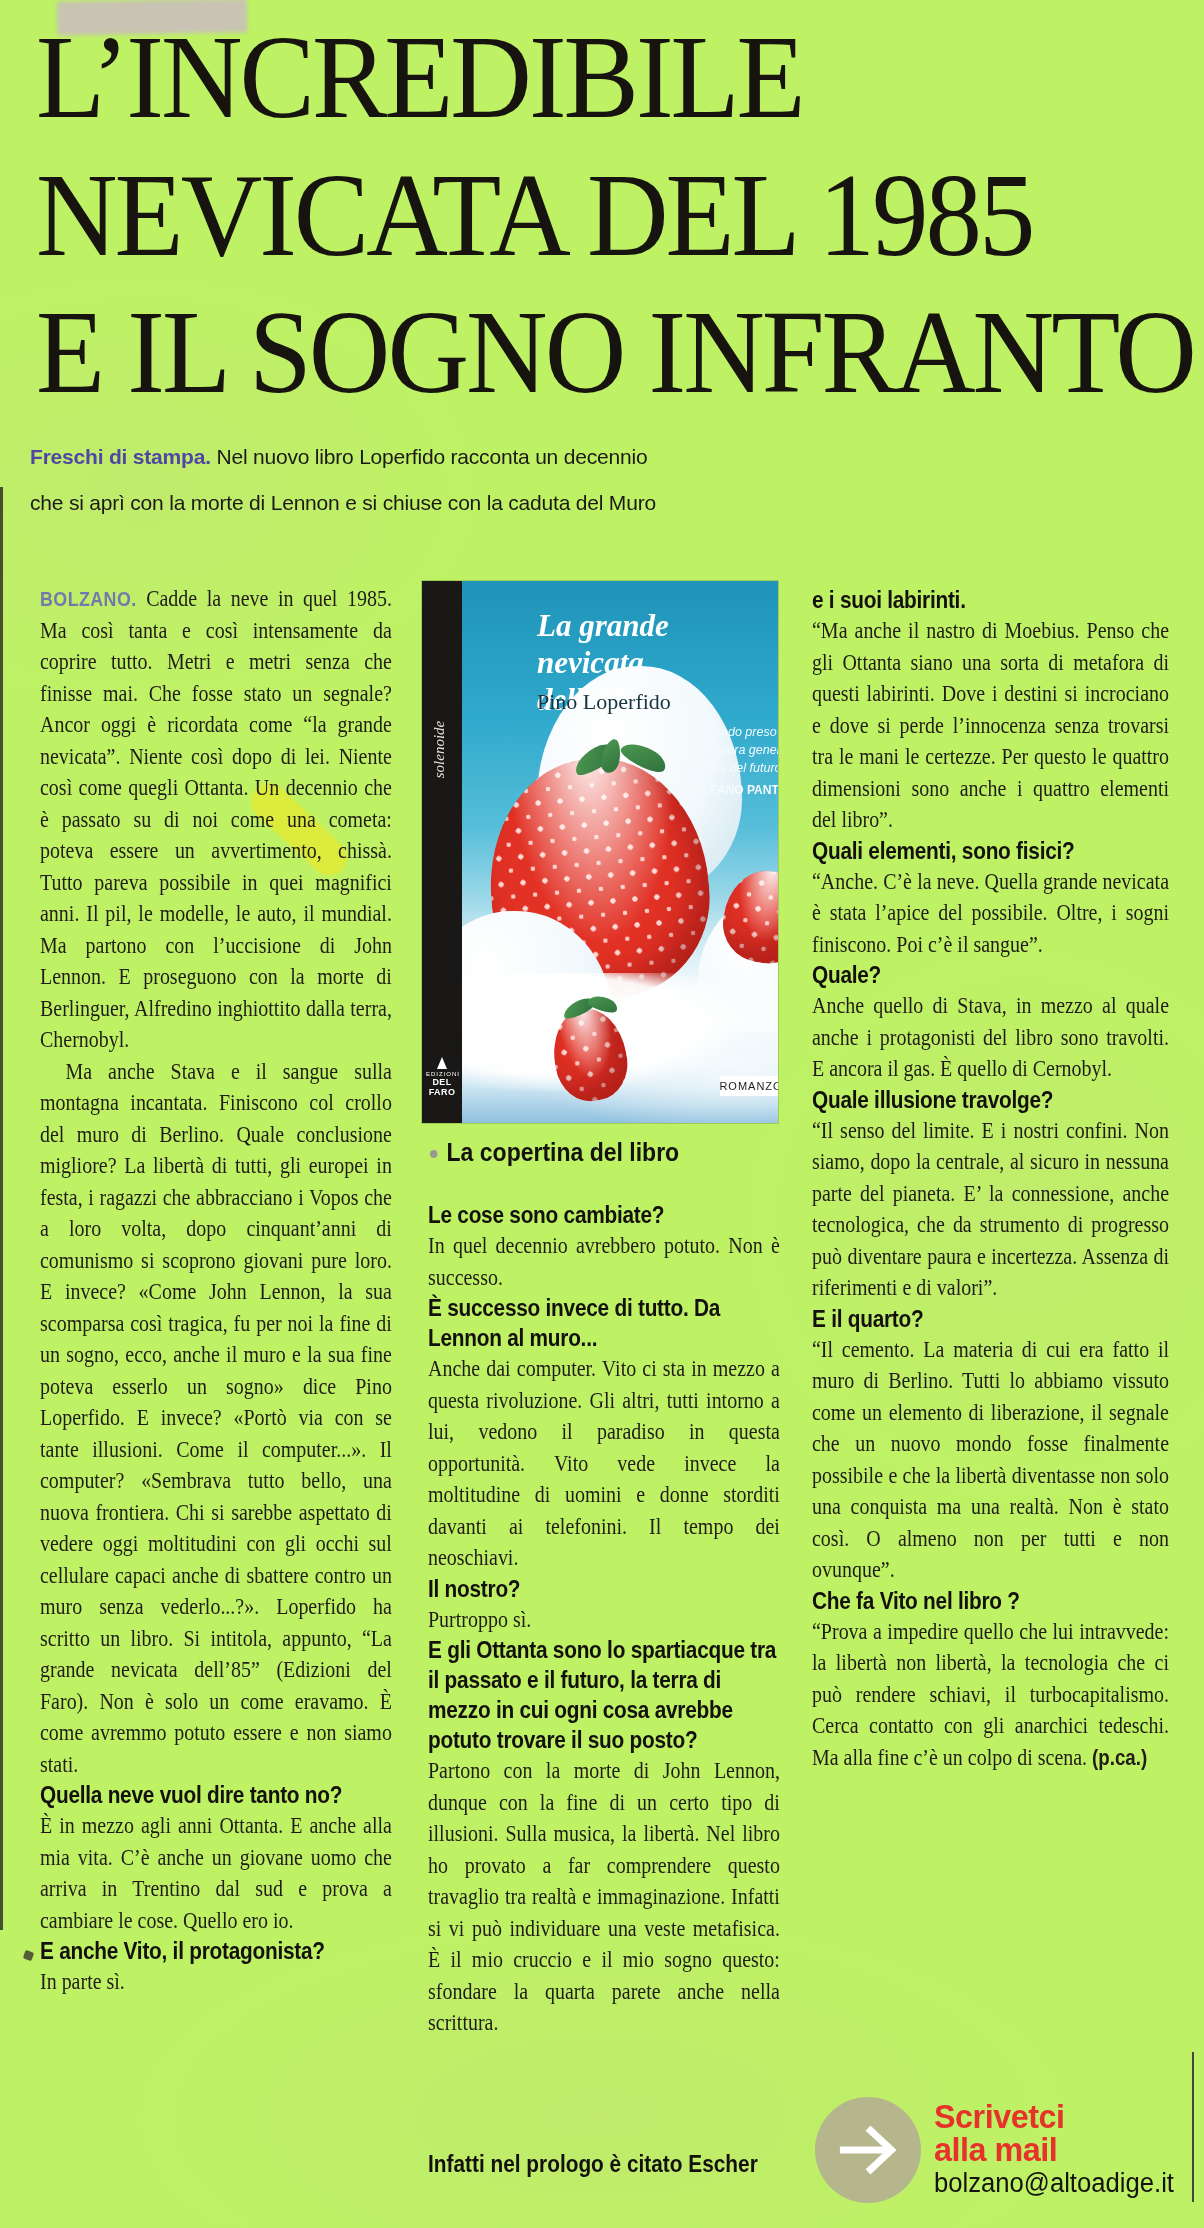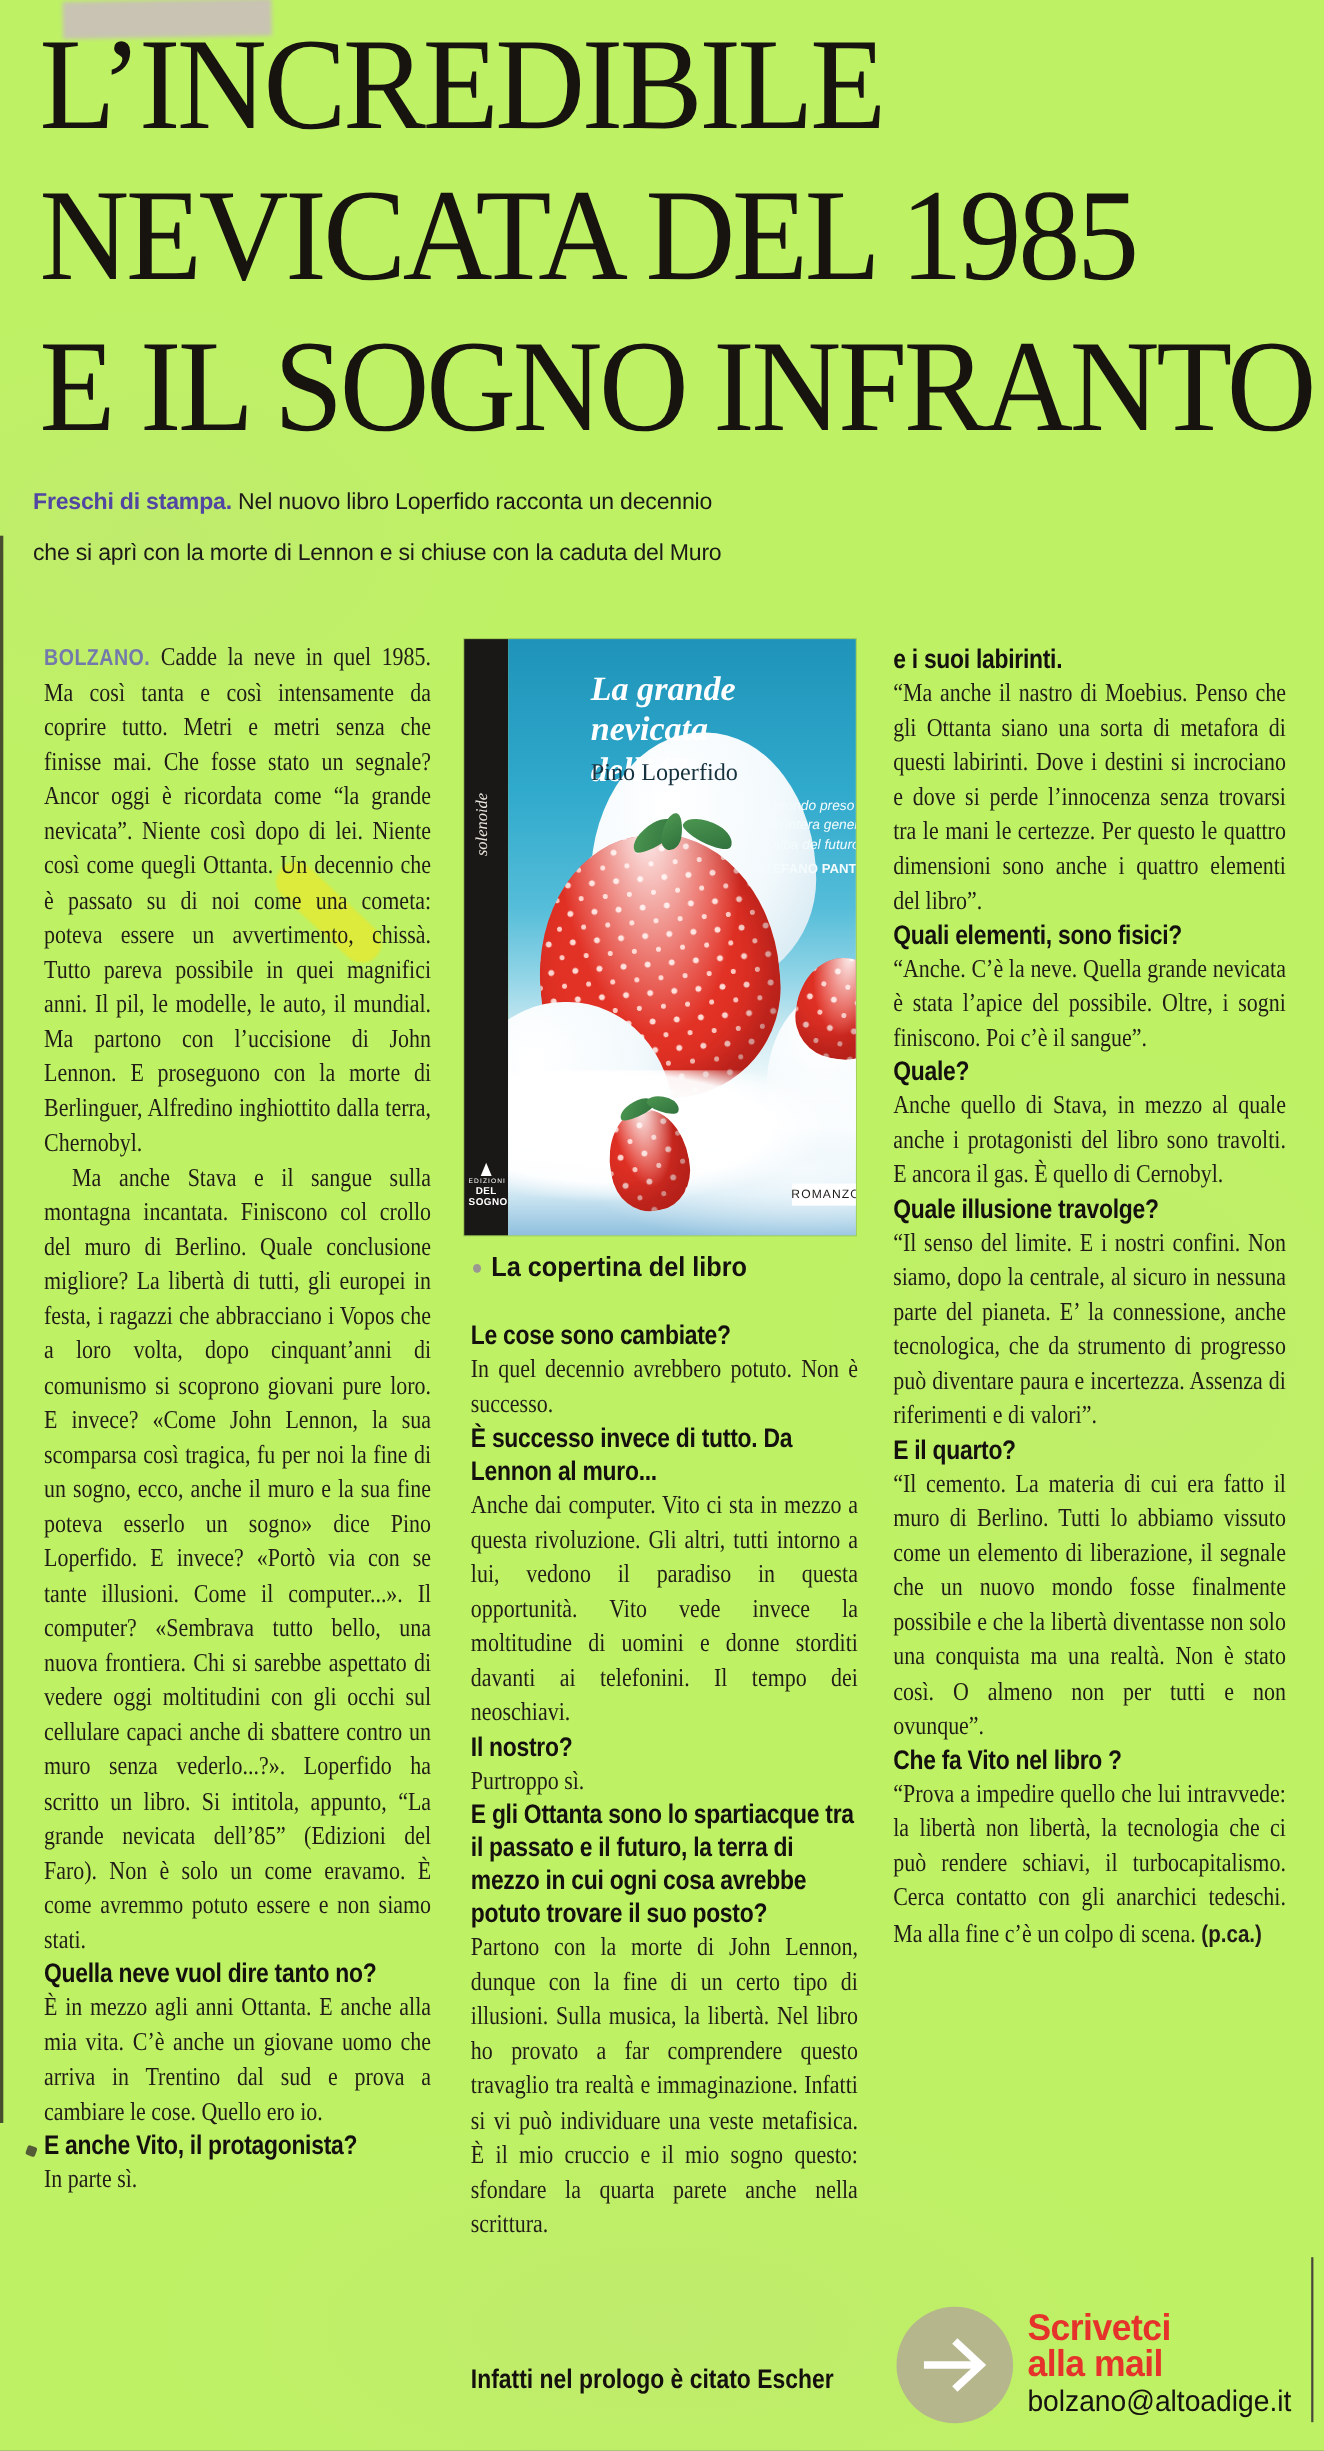--- a/index.html
+++ b/index.html
@@ -142,21 +142,21 @@
     <p class="q">E anche Vito, il protagonista?</p>
     <p class="a">In parte sì.</p>
   </div>
 
   <div class="cover">
     <div class="spine">
       <div class="spine-title">solenoide</div>
       <div class="spine-logo">
         <div class="lh-icon"></div>
         <div class="spine-pub1">EDIZIONI</div>
-        <div class="spine-pub2">DEL SOGNO</div>
+        <div class="spine-pub2">DEL FARO</div>
       </div>
     </div>
     <div class="art">
       <div class="egg egg1"></div>
       <div class="egg egg3"></div>
       <div class="berry berry1"></div>
       <div class="leaf" style="left:110px;top:168px;width:46px;height:20px;transform:rotate(-30deg);"></div>
       <div class="leaf" style="left:140px;top:158px;width:18px;height:34px;transform:rotate(8deg);"></div>
       <div class="leaf" style="left:158px;top:166px;width:48px;height:20px;transform:rotate(28deg);"></div>
       <div class="egg egg2"></div>

